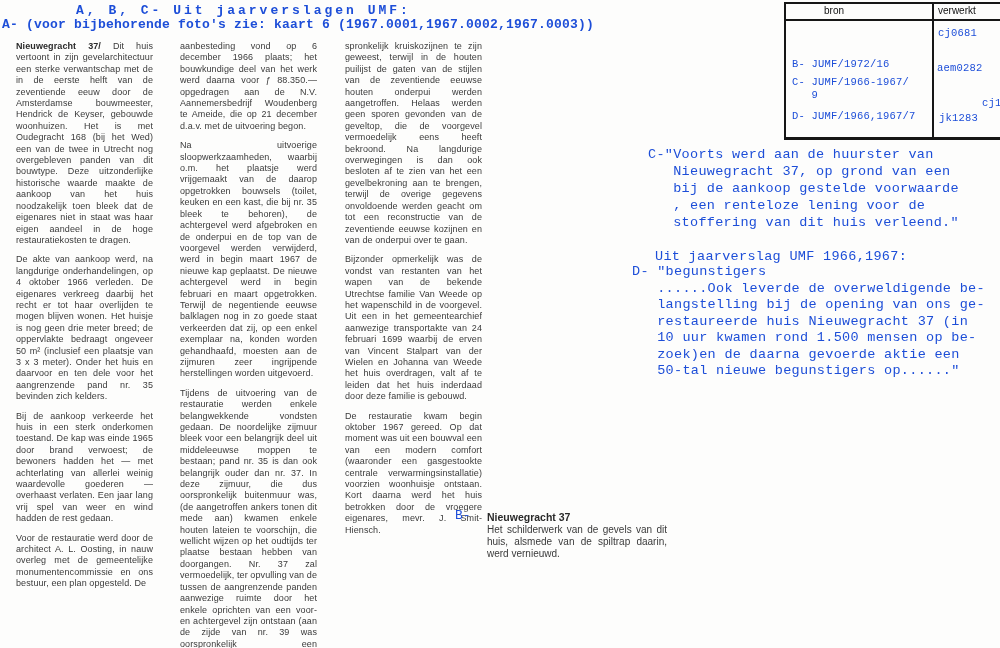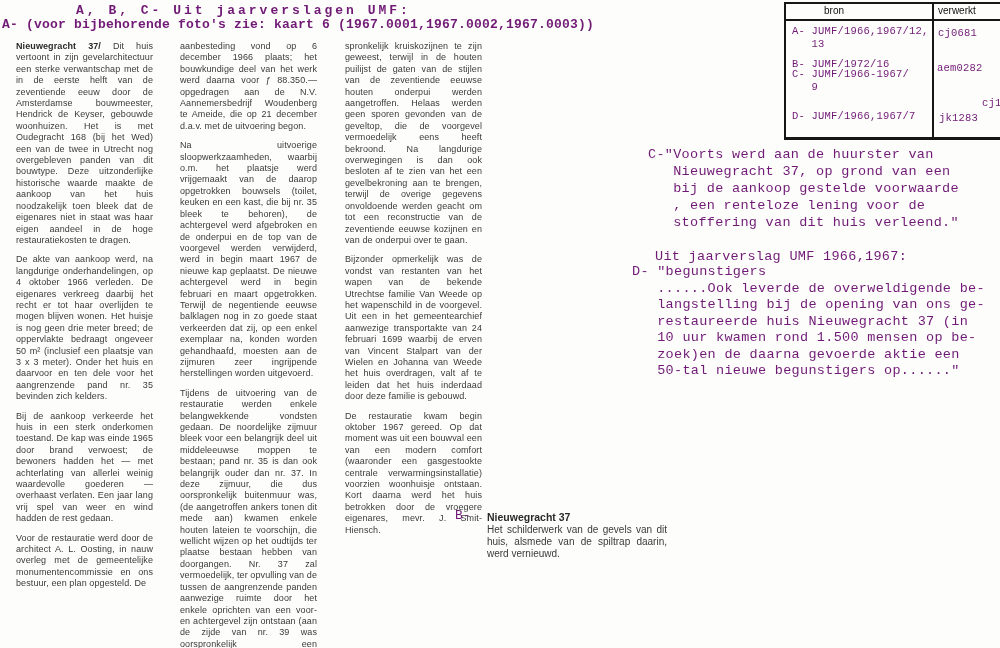--- a/index.html
+++ b/index.html
@@ -4,21 +4,21 @@
 <style>
   html,body { margin:0; padding:0; }
   body {
     width:1000px; height:648px;
     background:#fdfdfc;
     position:relative;
     overflow:hidden;
     font-family:"Liberation Sans", sans-serif;
     color:#2e2e2e;
   }
-  .mono { font-family:"Liberation Mono","DejaVu Sans Mono",monospace; color:#701a75; }
+  .mono { font-family:"Liberation Mono","DejaVu Sans Mono",monospace; color:#1d4ed8; }
   .pre { white-space:pre; }
 
   
   .hdr1 { position:absolute; left:76px; top:3px; font-size:13px; letter-spacing:3px; font-weight:bold; }
   .hdr2 { position:absolute; left:2px; top:17px; font-size:13px; letter-spacing:0.2px; font-weight:bold; }
 
   
   .article-col {
     position:absolute; top:33px; width:153px;
     font-size:9px; line-height:11.4px; letter-spacing:0.1px;
@@ -34,21 +34,21 @@
     border-top:2px solid #161616; border-left:2px solid #161616; border-bottom:3px solid #161616;
   }
   .src-table .vline { position:absolute; left:146px; top:0; bottom:0; width:2px; background:#161616; }
   .src-table .hline { position:absolute; left:0; right:0; top:15px; height:2px; background:#161616; }
   .src-table .th { position:absolute; top:1px; font-size:10px; color:#111; }
   .src-table .th-bron { left:38px; }
   .src-table .th-verwerkt { left:152px; }
   .src-table .cell { position:absolute; font-size:10.5px; letter-spacing:0.2px; line-height:13px; }
   .bron-a { left:6px; top:21px; }
   .bron-b { left:6px; top:54px; }
-  .bron-c { left:6px; top:64px; }
+  .bron-c { left:6px; top:72px; }
   .bron-d { left:6px; top:106px; }
   .vw-a { left:152px; top:23px; }
   .vw-b { left:151px; top:58px; }
   .vw-c { left:153px; top:93px;margin-left:43px; }
   .vw-d { left:153px; top:108px; }
 
   
   .quote-c { position:absolute; left:648px; top:146px; font-size:13.5px; letter-spacing:0.3px; line-height:17px; }
   .report-intro { position:absolute; left:655px; top:249px; font-size:13.5px; letter-spacing:0.3px;font-family:Liberation Mono, monospace; }
   .excerpt-d { position:absolute; left:632px; top:264px; font-size:13.5px; letter-spacing:0.3px; line-height:16.5px; }
@@ -84,22 +84,20 @@
   <p>Bijzonder opmerkelijk was de vondst van restanten van het wapen van de bekende Utrechtse familie Van Weede op het wapenschild in de voorgevel. Uit een in het gemeentearchief aanwezige transportakte van 24 februari 1699 waarbij de erven van Vincent Stalpart van der Wielen en Johanna van Weede het huis overdragen, valt af te leiden dat het huis inderdaad door deze familie is gebouwd.</p>
   <p>De restauratie kwam begin oktober 1967 gereed. Op dat moment was uit een bouwval een van een modern comfort (waaronder een gasgestookte centrale verwarmingsinstallatie) voorzien woonhuisje ontstaan. Kort daarna werd het huis betrokken door de vroegere eigenares, mevr. J. Smit-Hiensch.</p>
 </div>
 
 <div class="src-table">
   <div class="vline"></div>
   <div class="hline"></div>
   <div class="th th-bron">bron</div>
   <div class="th th-verwerkt">verwerkt</div>
 
-  <div class="cell mono pre bron-a">A- JUMF/1966,1967/12,
-   13</div>
   <div class="cell mono vw-a">cj0681</div>
 
   <div class="cell mono pre bron-b">B- JUMF/1972/16</div>
   <div class="cell mono vw-b">aem0282</div>
 
   <div class="cell mono pre bron-c">C- JUMF/1966-1967/
    9</div>
   <div class="cell mono vw-c">cj1082</div>
 
   <div class="cell mono pre bron-d">D- JUMF/1966,1967/7</div>

